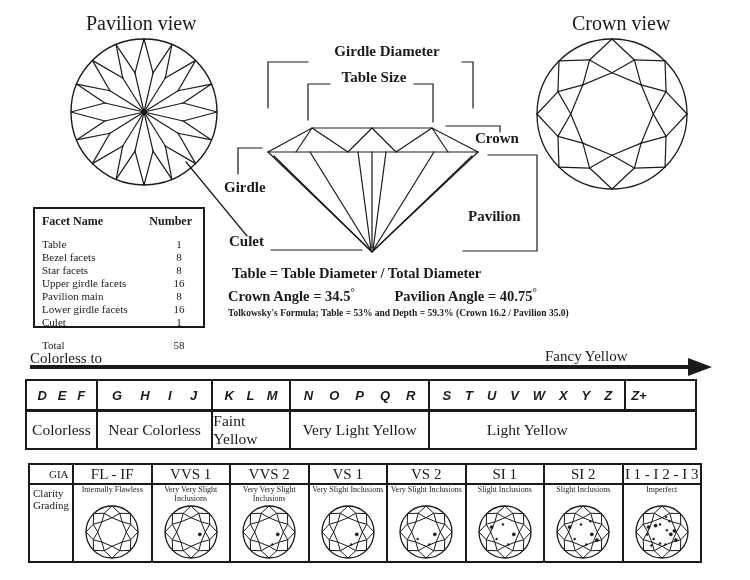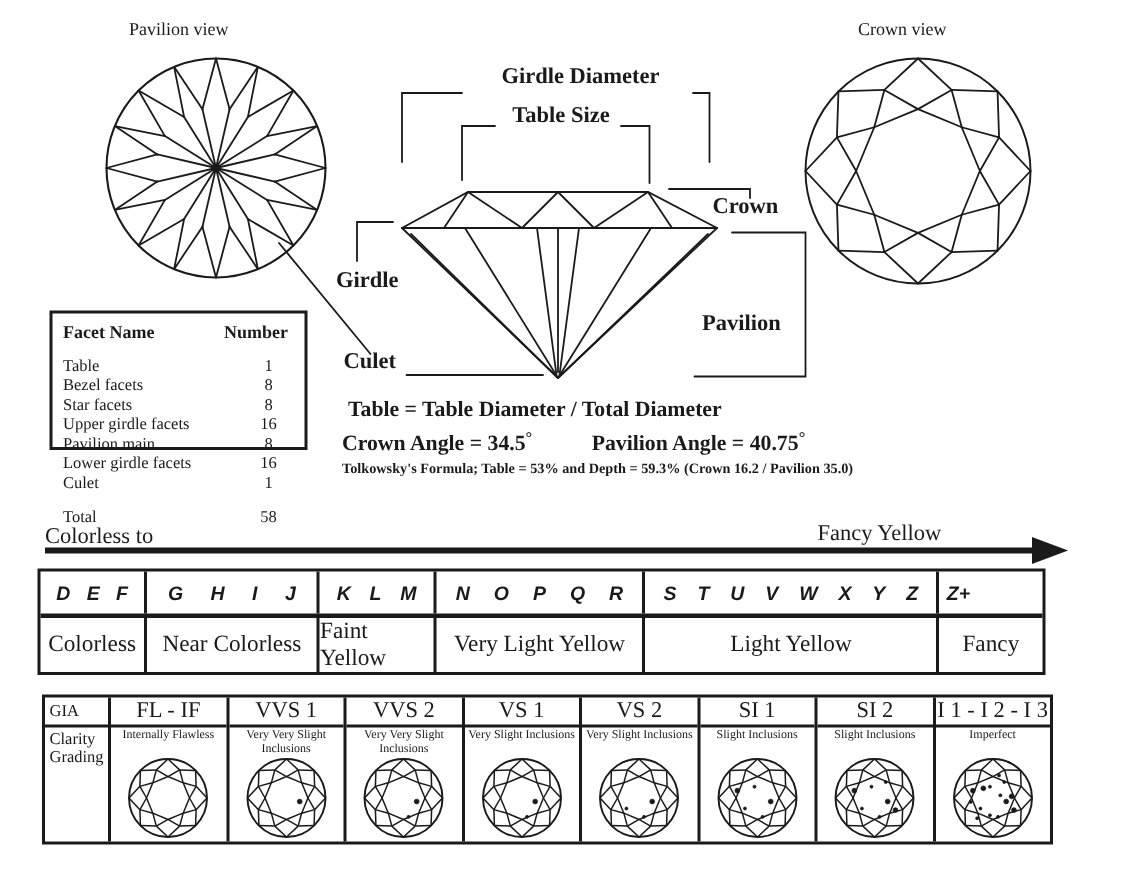--- a/index.html
+++ b/index.html
@@ -1,25 +1,25 @@
 <!DOCTYPE html>
 <html><head>
 <meta charset="utf-8">
 <style>
   html,body{margin:0;padding:0;background:#ffffff;}
   .canvas{position:relative;width:750px;height:580px;background:#ffffff;overflow:hidden;
           font-family:"Liberation Serif",serif;color:#1a1a1a;}
   #lineart{position:absolute;left:0;top:0;}
   .lbl{position:absolute;white-space:nowrap;color:#1a1a1a;}
-  .title{font-size:12px;}
+  .title{font-size:20px;}
   .anno{font-size:15px;font-weight:bold;}
   .center{text-align:center;}
 
   
-  .facet-box{position:absolute;left:33px;top:207px;width:172px;height:93px;
+  .facet-box{position:absolute;left:33px;top:207px;width:172px;height:121px;
              border:2px solid #1a1a1a;box-sizing:border-box;padding:5px 7px 0 7px;font-size:11px;}
   .facet-head{display:flex;justify-content:space-between;font-weight:bold;font-size:12px;margin-bottom:9px;}
   .facet-head .num-h{margin-right:4px;}
   .frow{display:flex;justify-content:space-between;line-height:13px;}
   .frow .fnum{width:34px;text-align:center;}
   .frow.total{margin-top:10px;}
 
   
   .formulas{position:absolute;left:228px;top:264px;font-weight:bold;font-size:14.5px;line-height:19px;}
   .formulas .ind{margin-left:4px;}
@@ -43,21 +43,21 @@
   .cat-cell{justify-content:center;font-size:15.5px;}
 
   
   .clarity{position:absolute;left:28px;top:463px;width:674px;border:2px solid #1a1a1a;
            box-sizing:border-box;display:flex;}
   .ccol{flex:1;display:flex;flex-direction:column;}
   .ccol + .ccol{border-left:2px solid #1a1a1a;}
   .ccol.gia-col{flex:0 0 42px;}
   .chead{height:18px;border-bottom:2px solid #1a1a1a;display:flex;align-items:center;justify-content:center;
          font-size:15px;white-space:nowrap;overflow:hidden;}
-  .gia-col .chead{justify-content:flex-start;padding-left:3px;font-size:11px;}
+  .gia-col .chead{justify-content:flex-start;padding-left:19px;font-size:11px;}
   .cbody{display:flex;flex-direction:column;align-items:center;padding-top:1px;}
   .cdesc{font-size:8px;line-height:8.5px;text-align:center;min-height:17px;}
   .gia-body{font-size:11px;line-height:12px;padding:2px 0 0 3px;align-items:flex-start;}
 </style>
 </head>
 <body>
 
 <div class="canvas">
 
   <svg id="lineart" width="750" height="580" viewBox="0 0 750 580" fill="none" stroke="#1a1a1a" stroke-width="1.2" stroke-linecap="round">
@@ -273,21 +273,20 @@
         <div class="ccell letter-cell single" style="width: 10.6%;">
           <span>Z+</span>
         </div>
       </div>
     <div class="crow crow2" id="category-row">
         <div class="ccell cat-cell" style="width: 10.3%;">Colorless</div>
         <div class="ccell cat-cell" style="width: 17.3%;">Near Colorless</div>
         <div class="ccell cat-cell" style="width: 11.6%;">Faint Yellow</div>
         <div class="ccell cat-cell" style="width: 20.9%;">Very Light Yellow</div>
         <div class="ccell cat-cell" style="width: 29.3%;">Light Yellow</div>
-        <div class="ccell cat-cell" style="width: 10.6%;">Fancy</div>
       </div>
   </div>
 
   <div class="clarity" id="clarity-table">
     <div class="ccol gia-col">
       <div class="chead">GIA</div>
       <div class="cbody gia-body">Clarity Grading</div>
     </div>
   <div class="ccol">
         <div class="chead">FL - IF</div>

